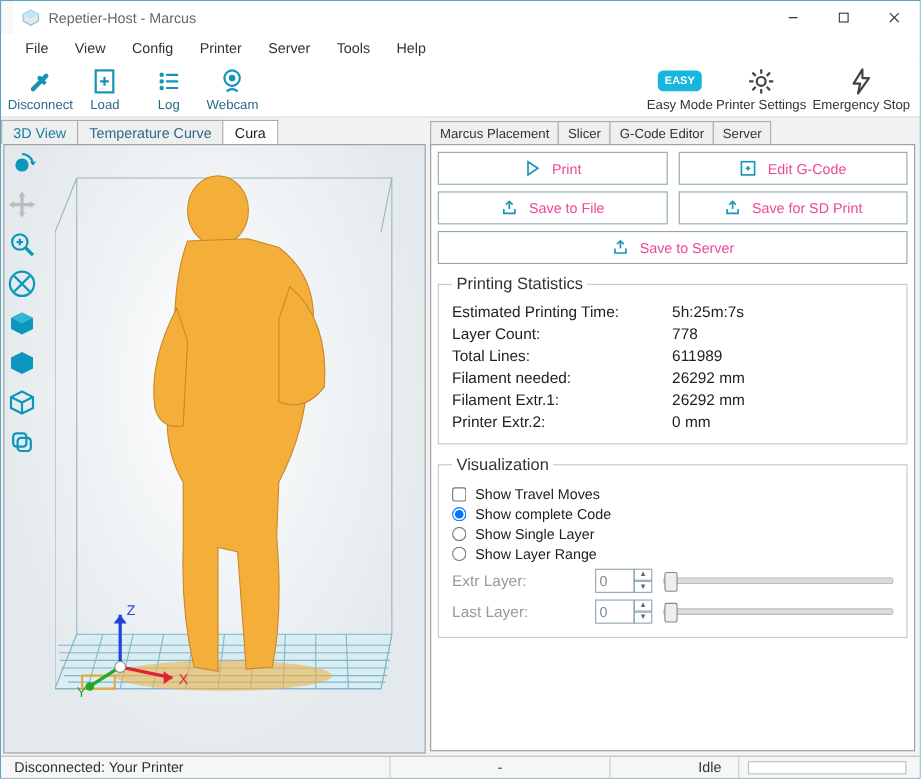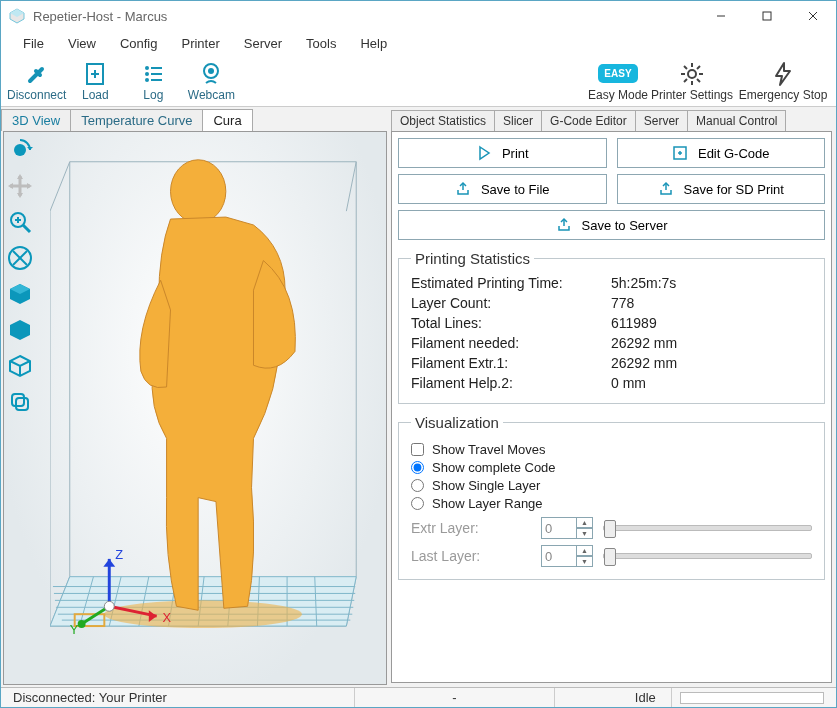--- a/index.html
+++ b/index.html
@@ -1,18 +1,18 @@
 <!DOCTYPE html>
 <html><head>
 <meta charset="utf-8">
 <style>
   *{box-sizing:border-box;margin:0;padding:0;font-family:"Segoe UI",Tahoma,sans-serif;font-size:13px;}
   body{background:#eaeaea;width:837px;height:708px;overflow:hidden;}
   .window{width:837px;height:708px;background:#f8f8f8;border:1px solid #5aa6c4;display:flex;flex-direction:column;}
-  .titlebar{height:30px;background:#fff;display:flex;align-items:center;padding:0 0 0 8px;color:#666;}
+  .titlebar{height:30px;background:#fff;display:flex;align-items:center;padding:0 0 0 8px;color:#666;margin-left:11px;}
   .titlebar .appicon{width:16px;height:16px;margin-right:8px;}
   .titlebar .wbtns{margin-left:auto;display:flex;}
   .titlebar .wbtn{width:46px;height:30px;display:flex;align-items:center;justify-content:center;color:#555;}
   .menubar{height:24px;display:flex;align-items:center;gap:0;padding:0 10px;background:#fff;}
   .menubar .mitem{padding:2px 12px;color:#333;}
   .toolbar{height:52px;background:#fff;display:flex;align-items:center;padding:0 6px;border-bottom:1px solid #ccc;}
   .tbtn{display:flex;flex-direction:column;align-items:center;justify-content:center;min-width:58px;height:52px;color:#3a7690;font-size:12px;}
   .tbtn .ticon{height:28px;display:flex;align-items:center;justify-content:center;}
   .tbtn .tlabel{font-size:12px;color:#2b6b86;}
   .rightTools{margin-left:auto;display:flex;}
@@ -26,21 +26,21 @@
   .vtoolbar{position:absolute;left:2px;top:4px;display:flex;flex-direction:column;gap:8px;}
   .vbtn{width:28px;height:28px;display:flex;align-items:center;justify-content:center;color:#0b97bb;}
   .vbtn svg{display:block;}
   .vbtn.muted{color:#b8b8b8;}
   .rightpanel{flex:1;display:flex;flex-direction:column;padding:0 4px 4px 2px;min-height:0;}
   .rtabs{height:24px;display:flex;align-items:flex-end;}
   .rtab{border:1px solid #aaa;border-bottom:none;padding:3px 8px;background:#efefef;color:#333;font-size:12px;margin-right:-1px;}
   .rtab.active{background:#fff;color:#226a86;}
   .rbody{flex:1;border:1px solid #999;background:#fff;padding:6px 6px;overflow:auto;}
   .btnrow{display:flex;gap:10px;margin-bottom:6px;}
-  .bigbtn{flex:1;border:1px solid #8da7b2;background:#fff;height:30px;display:flex;align-items:center;justify-content:center;gap:10px;color:#000000;}
+  .bigbtn{flex:1;border:1px solid #8da7b2;background:#fff;height:30px;display:flex;align-items:center;justify-content:center;gap:10px;color:#ec4899;}
   .bigbtn svg{color:#1894b7;}
   fieldset{border:1px solid #c0c9ce;margin-top:10px;padding:8px 12px 12px 12px;}
   legend{font-size:15px;color:#333;padding:0 4px;}
   .statgrid{display:grid;grid-template-columns:200px 1fr;row-gap:4px;}
   .statgrid div{font-size:14px;color:#222;}
   .vis label{display:flex;align-items:center;gap:8px;font-size:14px;color:#222;margin:3px 0;}
   .layerrow{display:flex;align-items:center;gap:10px;margin-top:6px;}
   .layerrow .ll{width:120px;color:#9a9a9a;font-size:14px;}
   .spin{width:52px;height:22px;display:flex;}
   .spin input{width:36px;border:1px solid #8aa6b1;padding:1px 3px;color:#888;}
@@ -292,25 +292,24 @@
             <text x="54" y="16" fill="#d23" font-size="13">X</text>
             <text x="-40" y="28" fill="#2a2" font-size="13">Y</text>
             <text x="6" y="-48" fill="#24d" font-size="13">Z</text>
           </g>
         </svg>
       </div>
     </div>
 
     <div class="rightpanel">
       <div class="rtabs">
-        <div class="rtab">Object Statistics</div>
+        <div class="rtab">Marcus Placement</div>
         <div class="rtab">Slicer</div>
         <div class="rtab">G-Code Editor</div>
         <div class="rtab">Server</div>
-        <div class="rtab">Manual Control</div>
       </div>
       <div class="rbody">
         <div class="btnrow">
           <div class="bigbtn">
             <svg width="16" height="16" viewBox="0 0 16 16">
                 <polygon points="4,2 13,8 4,14" fill="none" stroke="#1894b7" stroke-width="1.5"></polygon>
               </svg>
             <span>Print</span>
           </div>
           <div class="bigbtn">
@@ -357,21 +356,21 @@
             <div>Estimated Printing Time:</div>
               <div>5h:25m:7s</div>
             <div>Layer Count:</div>
               <div>778</div>
             <div>Total Lines:</div>
               <div>611989</div>
             <div>Filament needed:</div>
               <div>26292 mm</div>
             <div>Filament Extr.1:</div>
               <div>26292 mm</div>
-            <div>Filament Help.2:</div>
+            <div>Printer Extr.2:</div>
               <div>0 mm</div>
           </div>
         </fieldset>
 
         <fieldset class="vis">
           <legend>Visualization</legend>
           <label>
               <input type="checkbox" style="">
               <span>Show Travel Moves</span>
             </label>

